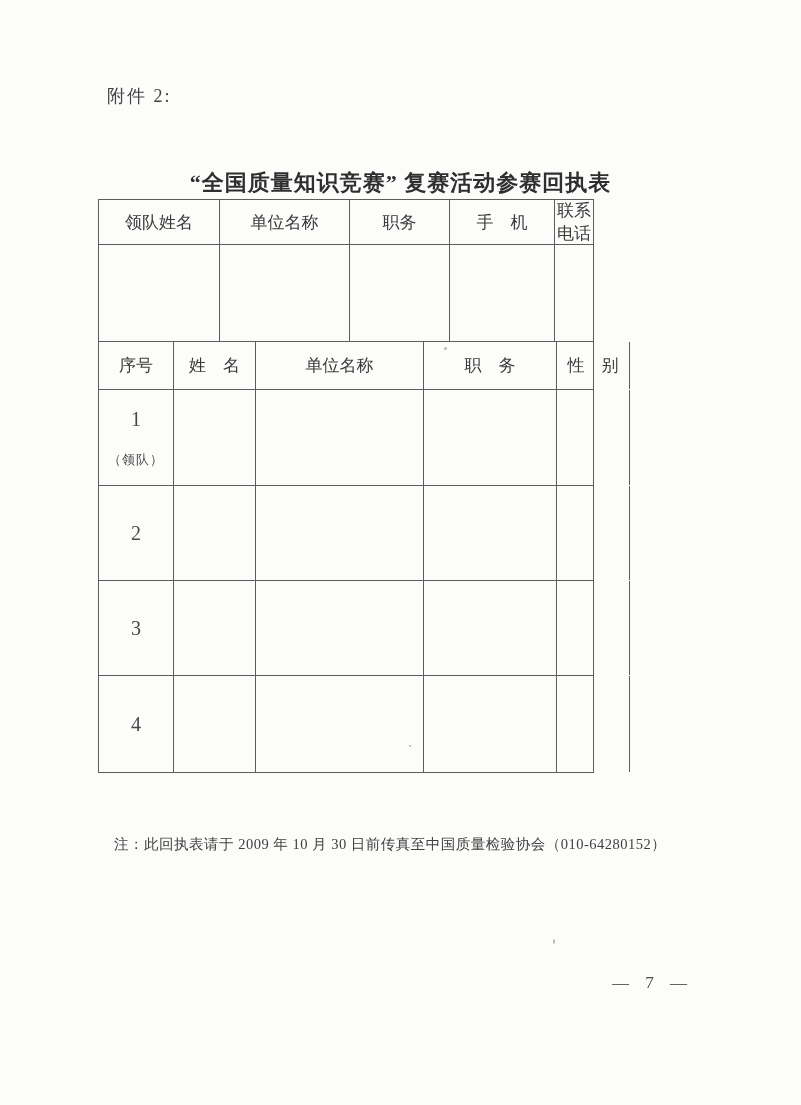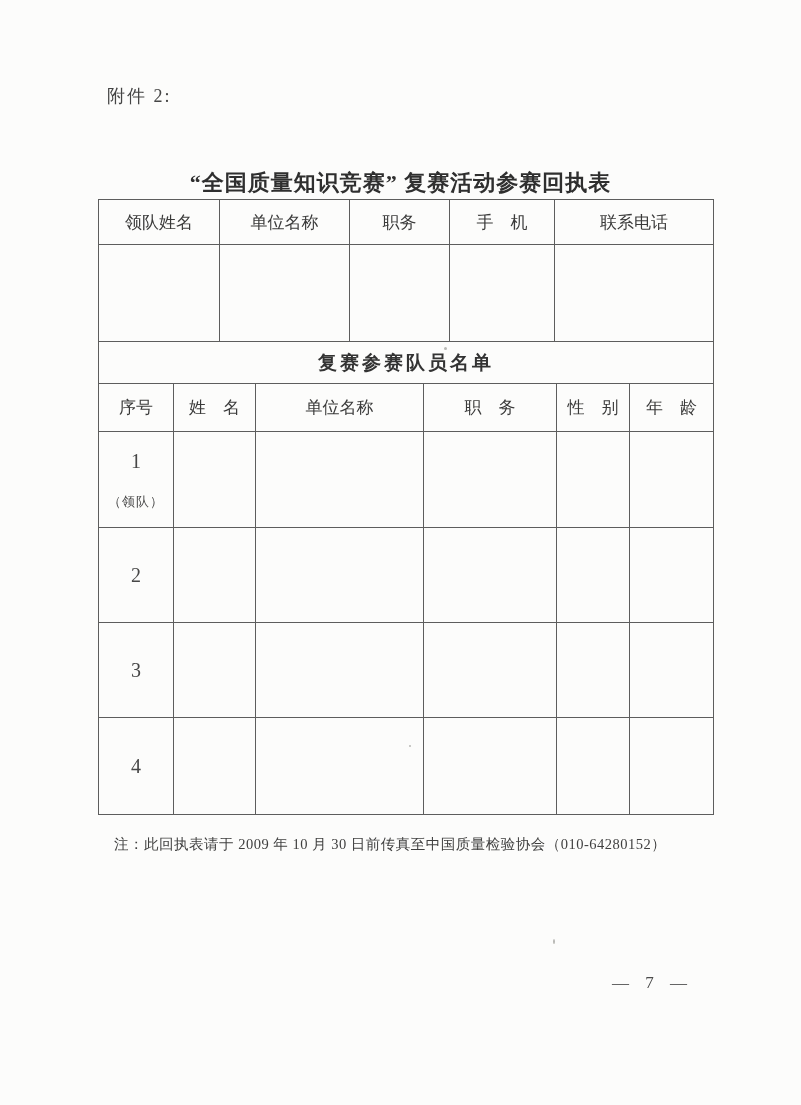--- a/index.html
+++ b/index.html
@@ -38,21 +38,21 @@
     font-size: 22px;
     font-weight: bold;
     letter-spacing: 1px;
     color: #2f2f2f;
     margin-top: 31px;
   }
   .form-table {
     position: absolute;
     left: 98px;
     top: 199px;
-    width: 616px;
+    width: 496px;
     box-sizing: border-box;
     border: 1px solid #5d5d5d;
     background: transparent;
   }
   .row {
     display: grid;
     box-sizing: border-box;
   }
   .cols5 { grid-template-columns: 121px 130px 100px 105px 1fr; }
   .cols6 { grid-template-columns: 75px 82px 168px 133px 73px 1fr; }
@@ -145,21 +145,20 @@
   </div>
 
   <div class="row cols5 h1-empty row-bb">
     <div class="cell"></div>
     <div class="cell"></div>
     <div class="cell"></div>
     <div class="cell"></div>
     <div class="cell"></div>
   </div>
 
-  <div class="banner-row">复赛参赛队员名单</div>
 
   <div class="row cols6 h2-row row-bb">
     <div class="cell">序号</div>
     <div class="cell">姓　名</div>
     <div class="cell">单位名称</div>
     <div class="cell">职　务</div>
     <div class="cell">性　别</div>
     <div class="cell">年　龄</div>
   </div>
 

